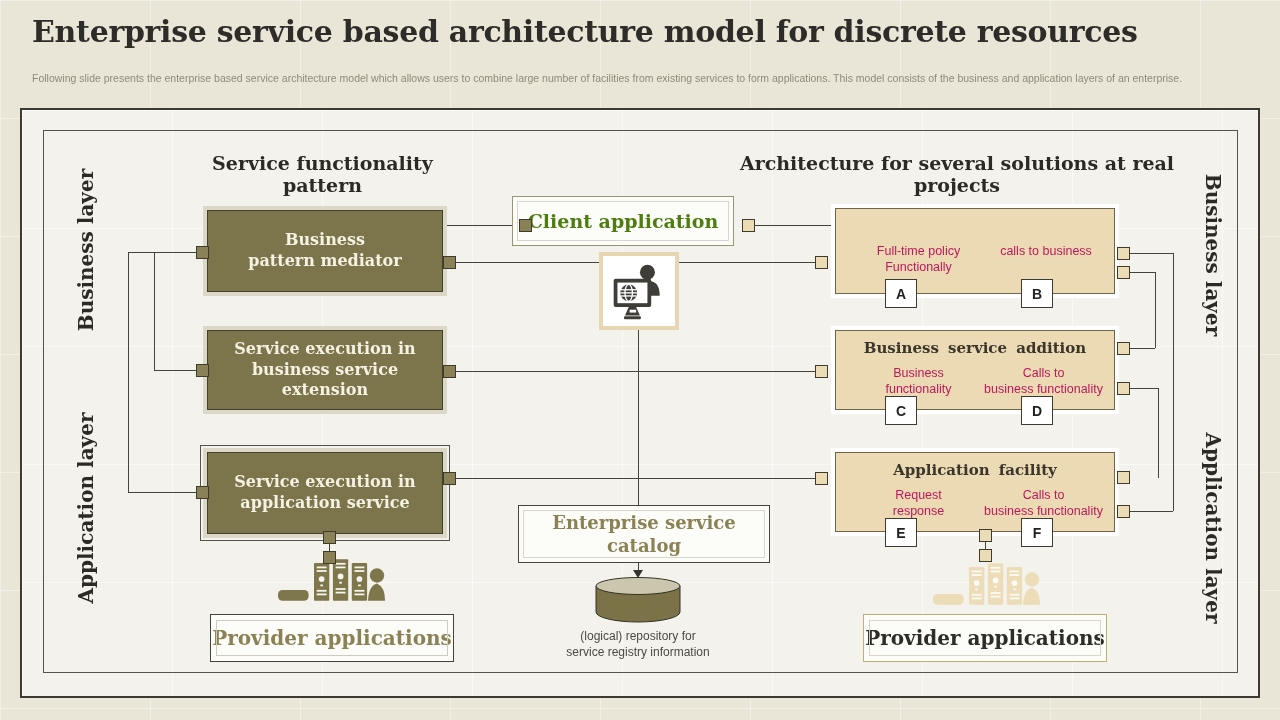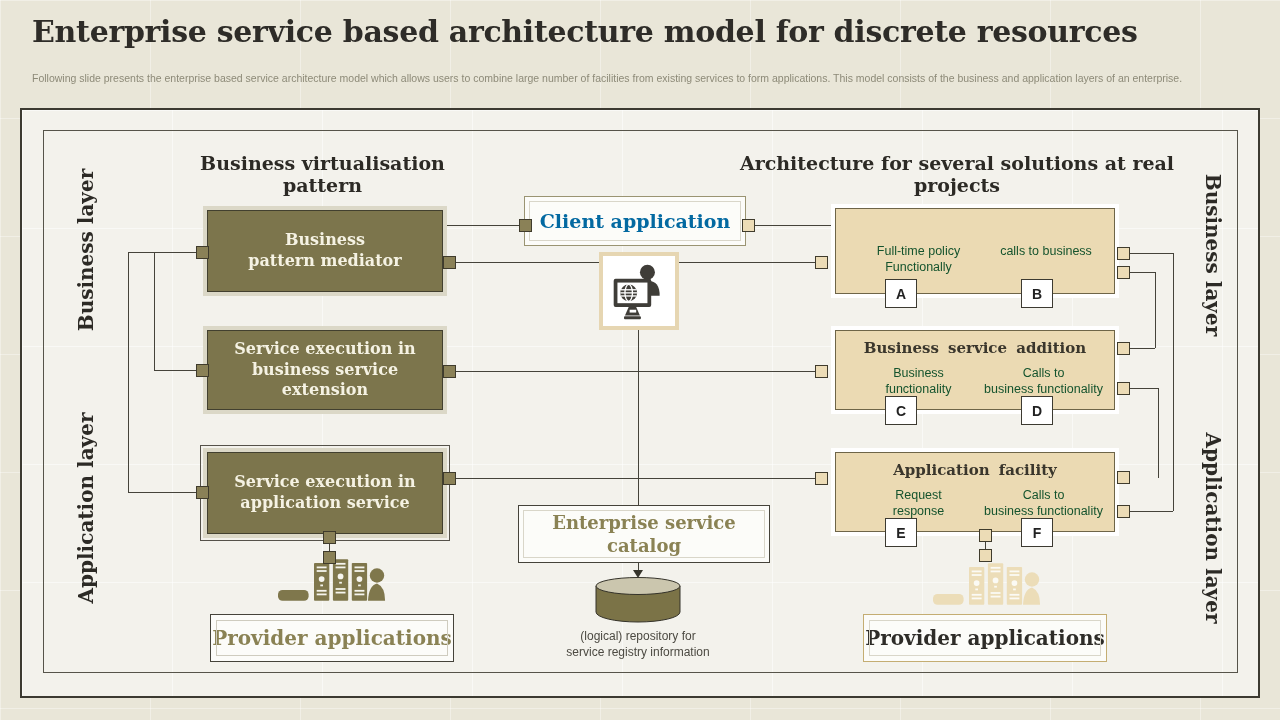--- a/index.html
+++ b/index.html
@@ -23,21 +23,21 @@
   .vlabel{position:absolute;font-family:"DejaVu Serif",serif;font-weight:bold;font-size:20px;
     color:#2c2a25;white-space:nowrap;transform-origin:center;}
   .box-olive{position:absolute;background:#7c754c;border:1px solid #42402f;
     box-shadow:0 0 0 4px #dbd8c7;color:#f5f2e3;font-family:"DejaVu Serif",serif;font-weight:bold;
     font-size:16px;line-height:1.3;display:flex;flex-direction:column;align-items:center;
     justify-content:center;text-align:center;box-sizing:border-box;z-index:2;}
   .box-tan{position:absolute;background:#ebdab3;border:1px solid #6e6548;
     box-shadow:0 0 0 4px #ffffff;box-sizing:border-box;z-index:2;}
   .tan-title{position:absolute;top:8px;left:0;width:100%;text-align:center;
     font-family:"DejaVu Serif",serif;font-weight:bold;font-size:15px;color:#3a362c;word-spacing:4px;}
-  .tan-col{position:absolute;top:34px;font-size:12.5px;color:#14532d;text-align:center;line-height:1.3;}
+  .tan-col{position:absolute;top:34px;font-size:12.5px;color:#be185d;text-align:center;line-height:1.3;}
   .white-frame-box{position:absolute;background:#fcfcf9;box-sizing:border-box;z-index:2;
     display:flex;align-items:center;justify-content:center;text-align:center;
     font-family:"DejaVu Serif",serif;font-weight:bold;}
   .inner-line{position:absolute;inset:4px;border:1px solid #d9d6c9;pointer-events:none;}
   .tag{position:absolute;width:32px;height:29px;background:#ffffff;border:1px solid #3c3a31;
     display:flex;align-items:center;justify-content:center;font-weight:bold;font-size:14px;
     color:#222222;z-index:5;box-sizing:border-box;}
   .sq{position:absolute;width:13px;height:13px;border:1px solid #3f3b2c;box-sizing:border-box;z-index:4;}
   .sq.olive{background:#8a8157;}
   .sq.tan{background:#ecdcb6;}
@@ -57,21 +57,21 @@
 <body>
 
 <div class="slide">
 
   <div class="title">Enterprise service based architecture model for discrete resources</div>
   <div class="subtitle">Following slide presents the enterprise based service architecture model  which allows users to combine large number of facilities from existing services to form applications. This model consists of the business and application layers of an enterprise.</div>
 
   <div class="panel"></div>
   <div class="inner-rect"></div>
 
-  <div class="sec-header" style="left:180px;top:152px;width:285px;">Business virtualisation pattern</div>
+  <div class="sec-header" style="left:180px;top:152px;width:285px;">Service functionality pattern</div>
   <div class="sec-header" style="left:718px;top:152px;width:478px;">Architecture for several solutions at real projects</div>
 
   <div class="vlabel" style="left:86px;top:250px;transform:translate(-50%,-50%) rotate(-90deg);">Business layer</div>
   <div class="vlabel" style="left:86px;top:508px;transform:translate(-50%,-50%) rotate(-90deg);">Application layer</div>
   <div class="vlabel" style="left:1213px;top:255px;transform:translate(-50%,-50%) rotate(90deg);">Business layer</div>
   <div class="vlabel" style="left:1213px;top:528px;transform:translate(-50%,-50%) rotate(90deg);">Application layer</div>
 
   <div class="hline" style="left:128px;top:252px;width:69px;"></div>
   <div class="vline" style="left:128px;top:252px;height:240px;"></div>
   <div class="vline" style="left:154px;top:252px;height:118px;"></div>
@@ -105,21 +105,21 @@
   </div>
   <div class="box-olive" style="left:207px;top:330px;width:236px;height:80px;">
     <span>Service execution in</span>
     <span>business service extension</span>
   </div>
   <div class="box-olive" style="left:207px;top:452px;width:236px;height:82px;outline:1px solid #55524a;outline-offset:6px;">
     <span>Service execution in</span>
     <span>application service</span>
   </div>
 
-  <div class="white-frame-box" style="left:524px;top:196px;width:222px;height:50px;border:1px solid #9a9472;font-size:19px;color:#0369a1;">
+  <div class="white-frame-box" style="left:512px;top:196px;width:222px;height:50px;border:1px solid #9a9472;font-size:19px;color:#4d7c0f;">
     <div class="inner-line"></div>
     <span>Client application</span>
   </div>
 
   <div class="monitor-box">
     <svg width="60" height="60" viewBox="0 0 64 64">
       <g fill="#3f3d38">
         <circle cx="41" cy="12" r="8"></circle>
         <path d="M28 34 c1 -11 7 -13 13 -13 c6 0 12 2 13 13 l0 3 l-26 0 z"></path>
         <rect x="5" y="19" width="40" height="30" rx="2"></rect>

